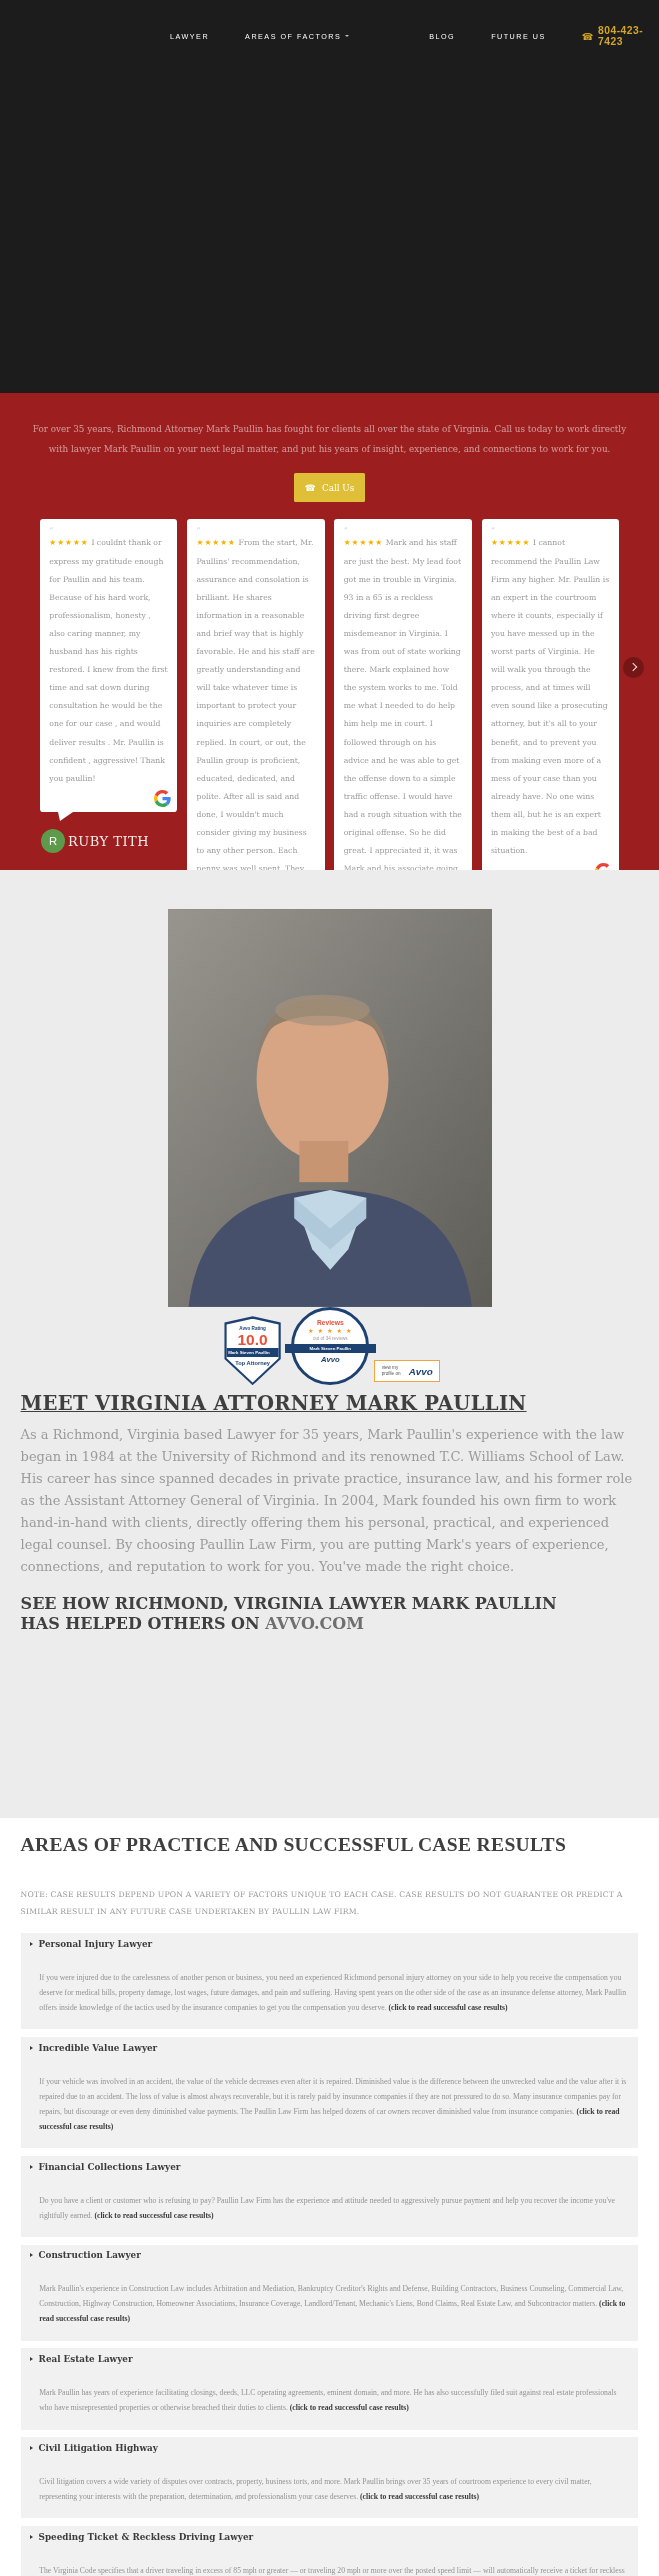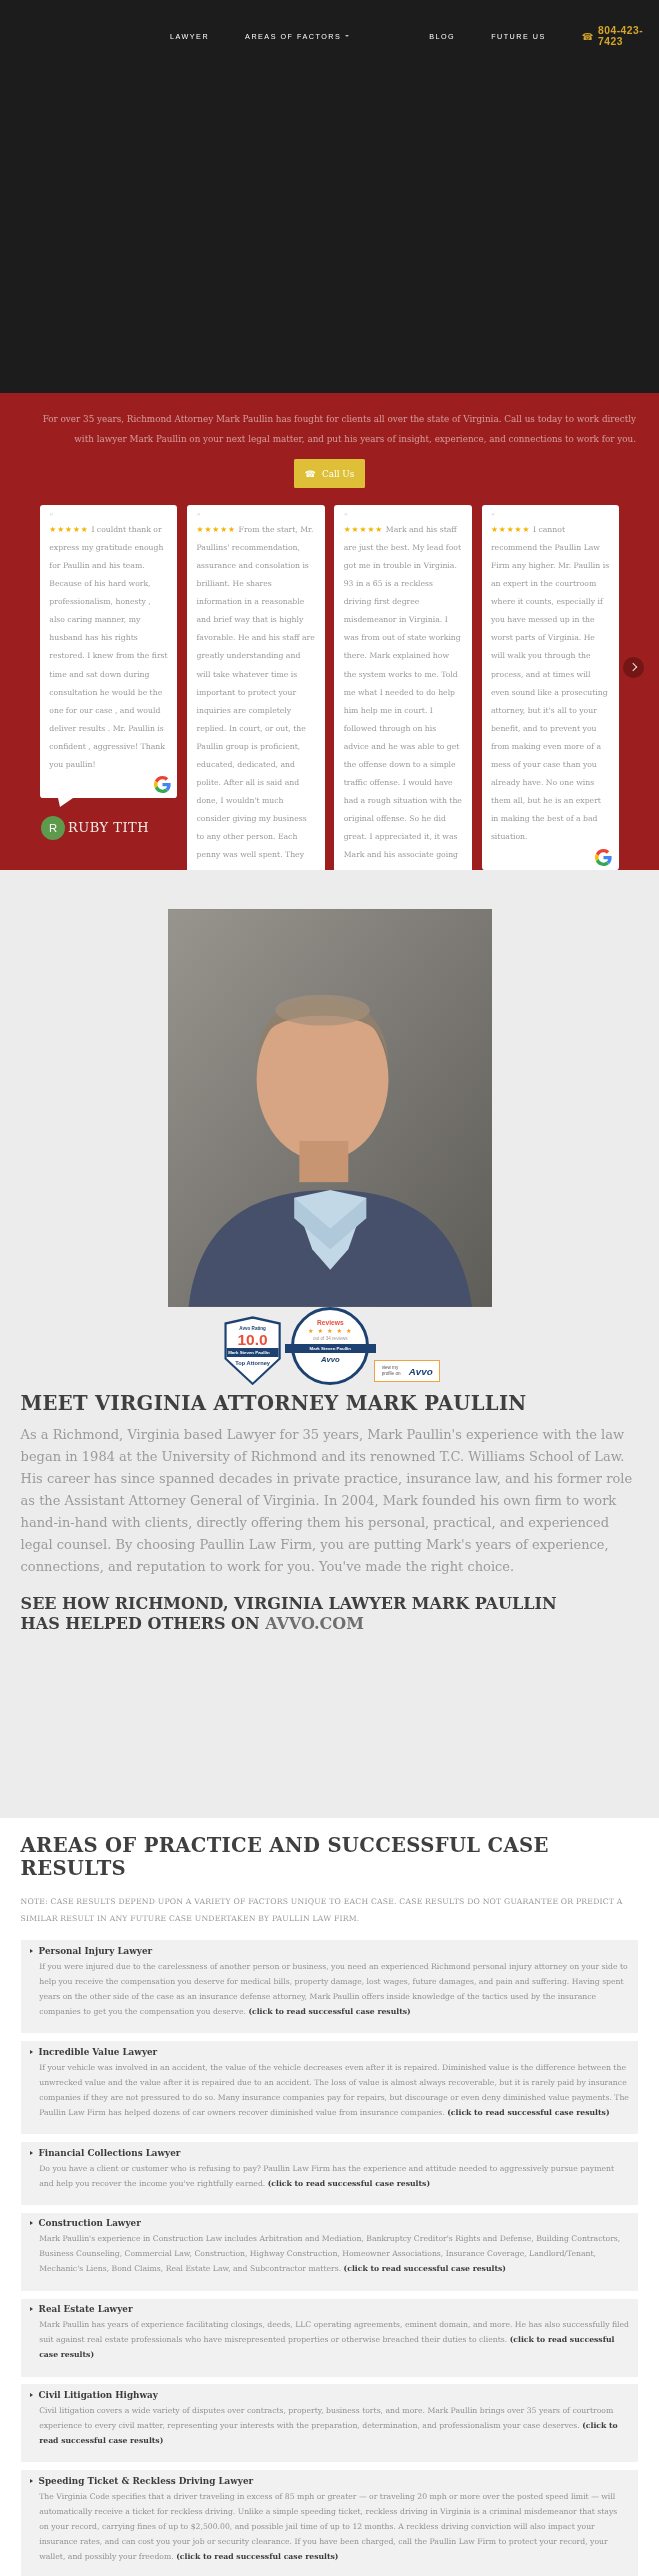--- a/index.html
+++ b/index.html
@@ -10,21 +10,21 @@
   .hero{height:393px;background:#1c1c1c;position:relative;}
   .nav{display:flex;align-items:center;gap:36px;padding:25px 0 0 170px;justify-content:center;}
   .nav-item{font-family:"Liberation Sans","DejaVu Sans",sans-serif;font-size:7.2px;letter-spacing:1.5px;color:#ffffff;cursor:pointer;white-space:nowrap;display:flex;align-items:center;gap:3.6px;}
   .nav-item .caret{width:0;height:0;border-left:2.1px solid transparent;border-right:2.1px solid transparent;border-top:2.6px solid #bbb;display:inline-block;}
   .nav-gap{width:9.3px;}
   .nav-phone{font-family:"Liberation Sans","DejaVu Sans",sans-serif;font-size:10.3px;font-weight:bold;color:#d3a528;letter-spacing:0.5px;display:flex;align-items:center;gap:4.1px;cursor:pointer;}
   .nav-phone .ph-ico{font-size:9.3px;}
 
   
   .red-sec{height:477px;background:#9c1e1e;position:relative;overflow:hidden;}
-  .red-intro{width:613px;margin:4px auto;padding-top:13.4px;text-align:right;color:rgba(255,255,255,.55);font-size:8.8px;line-height:2.2;}
+  .red-intro{width:613px;margin:14px auto;padding-top:13.4px;text-align:center;color:rgba(255,255,255,.55);font-size:8.8px;line-height:2.2;}
   .callus-btn{display:flex;align-items:center;justify-content:center;gap:6.2px;width:71px;height:29px;margin:10.3px auto 0;background:#debf37;border:none;border-radius:1.5px;color:#fff;font-family:"DejaVu Serif",serif;font-size:8.8px;cursor:pointer;}
   .callus-btn .ph-ico{font-size:8.8px;}
   .cards-row{display:flex;align-items:flex-start;gap:9.8px;margin:16.5px 40px 0;}
   .t-card{flex:1;position:relative;}
   .bubble{background:#fff;border-radius:3.1px;padding:8.2px 9.3px 24px;position:relative;}
   .bubble:after{content:"";position:absolute;left:17.5px;bottom:-8.8px;width:0;height:0;border-left:2.1px solid transparent;border-right:13.4px solid transparent;border-top:9.3px solid #fff;}
   .quote-mark{color:#d0d0d0;font-size:7.7px;line-height:1;}
   .stars{color:#f5b301;font-size:7.7px;letter-spacing:1px;}
   .t-text{font-size:7.7px;color:#9a9a9a;line-height:2.35;display:inline;}
   .g-icon{position:absolute;right:6.7px;bottom:4.6px;width:17px;height:17px;cursor:pointer;}
@@ -47,34 +47,34 @@
   .sh-bottom{margin-top:2.6px;font-family:"Liberation Sans",sans-serif;font-size:5.7px;font-weight:bold;color:#1d4272;}
   .badge-circle{width:78px;height:78px;border:3.1px solid #1d4272;border-radius:50%;background:#fff;position:relative;flex:none;display:flex;flex-direction:column;align-items:center;}
   .bc-reviews{margin-top:9.3px;font-family:"Liberation Sans",sans-serif;font-size:6.7px;font-weight:bold;color:#e8503a;}
   .bc-stars{color:#f7981d;font-size:6.2px;letter-spacing:1px;margin-top:1px;}
   .bc-outof{font-family:"Liberation Sans",sans-serif;font-size:4.6px;color:#9a9a9a;margin-top:1.5px;}
   .bc-ribbon{width:126%;margin-left:0;background:#1d4272;color:#fff;font-family:"Liberation Sans",sans-serif;font-size:4.4px;font-weight:bold;text-align:center;padding:2.1px 0;margin-top:2.6px;}
   .bc-logo{font-family:"Liberation Sans",sans-serif;font-size:7.7px;font-weight:bold;font-style:italic;color:#1d4272;margin-top:2.1px;}
   .badge-profile{border:0.5px solid #f0a33f;background:#fff;display:flex;align-items:center;gap:4.1px;padding:4.1px 6.2px;margin-bottom:3.1px;cursor:pointer;}
   .bp-text{font-family:"Liberation Sans",sans-serif;font-size:4.6px;color:#555;width:23px;line-height:1.3;}
   .bp-logo{font-family:"Liberation Sans",sans-serif;font-size:9.8px;font-weight:bold;font-style:italic;color:#1d4272;}
-  h1.meet{margin:7.2px 20.6px 0;font-size:19.6px;color:#3f3f3f;letter-spacing:0.3px;font-weight:bold;}
+  h1.meet{margin:7.2px 20.6px 0;font-size:19.6px;color:#3f3f3f;letter-spacing:0.3px;font-weight:bold;text-decoration:underline;}
   p.bio{margin:8.2px 20.6px 0;font-size:13px;color:#9b9b9b;line-height:1.7;}
   h2.avvo-head{margin:15.5px 20.6px 0;font-size:16px;color:#3f3f3f;line-height:1.25;font-weight:bold;max-width:567px;}
   h2.avvo-head .avvo-link{color:#6f6f6f;cursor:pointer;}
 
   
   .areas-sec{height:970px;background:#fff;padding:15.5px 20.6px 0;position:relative;overflow:hidden;}
-  h2.sec-head{margin:0;font-size:19.6px;color:#3f3f3f;font-weight:bold;letter-spacing:0.3px;}
-  .note{margin-top:13px;font-size:7.7px;color:#9a9a9a;line-height:2.3;letter-spacing:0.2px;}
+  h2.sec-head{margin:0;font-size:19.6px;color:#3f3f3f;font-weight:bold;letter-spacing:0.3px;font-family:Liberation Serif, serif;}
+  .note{margin-top:30px;font-size:7.7px;color:#9a9a9a;line-height:2.3;letter-spacing:0.2px;}
   .accordion{margin-top:12.4px;}
   .acc-item{background:#f1f1f1;padding:5.7px 9.3px 6.7px;margin-bottom:7.7px;}
   .acc-title{font-size:8.8px;font-weight:bold;color:#3c3c3c;cursor:pointer;display:flex;align-items:center;}
   .acc-title .tri{width:0;height:0;border-top:2.6px solid transparent;border-bottom:2.6px solid transparent;border-left:3.6px solid #3c3c3c;margin-right:5.7px;flex:none;}
-  .acc-body{margin-top:3px;font-size:7.7px;color:#929292;line-height:1.95;padding-left:9.3px;}
+  .acc-body{margin-top:21px;font-size:7.7px;color:#929292;line-height:1.95;padding-left:9.3px;font-family:Liberation Serif, serif;}
   .acc-body strong{color:#3c3c3c;cursor:pointer;}
 </style>
 </head>
 <body>
 
 <div class="hero">
   <div class="nav">
     <div class="nav-item">
         <span>LAWYER</span>
       </div>

